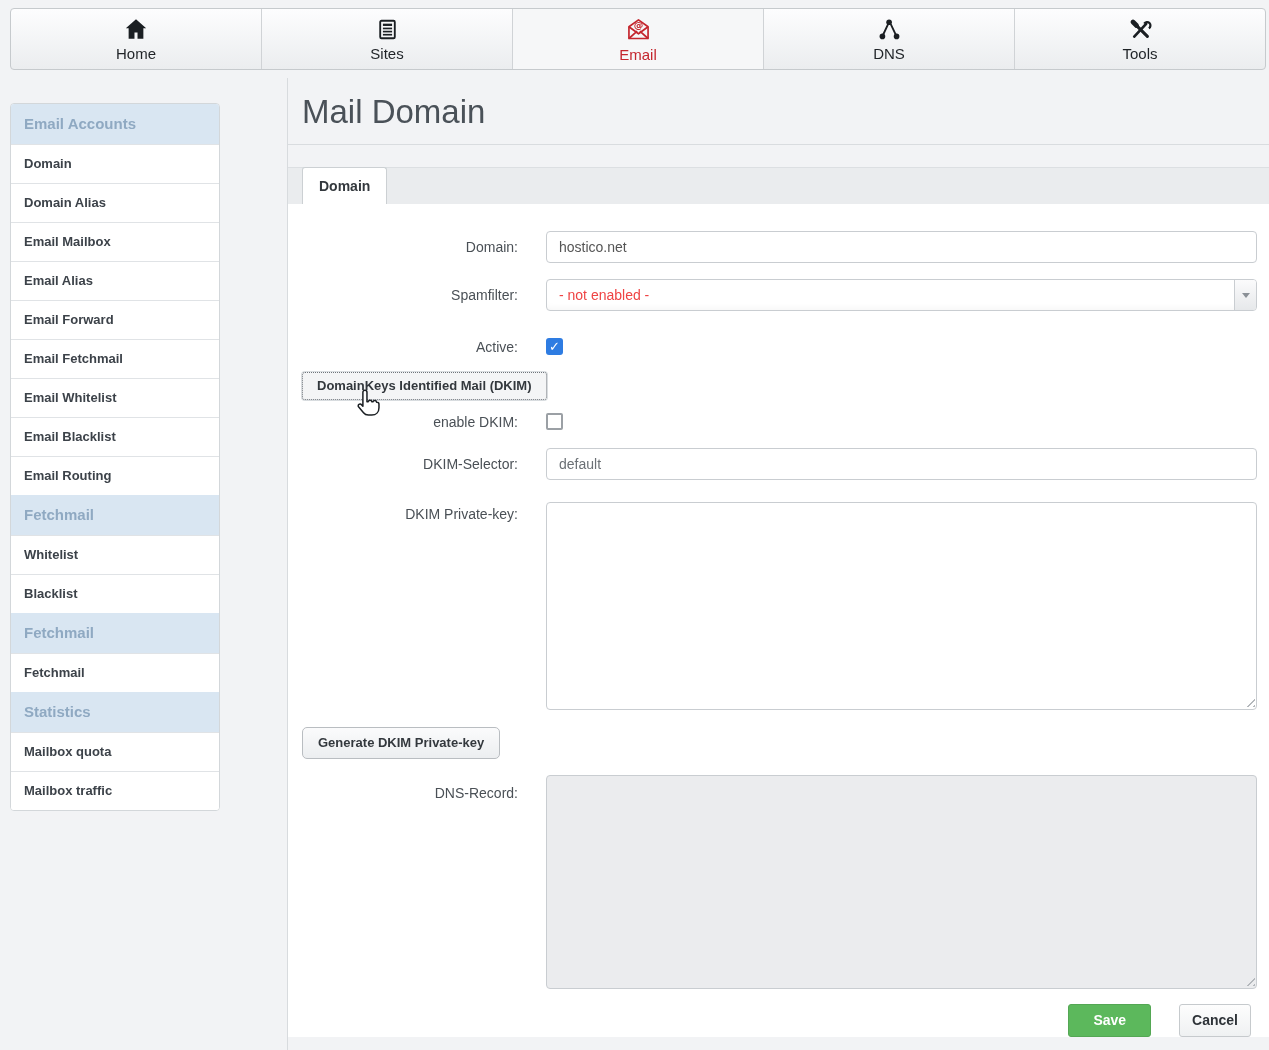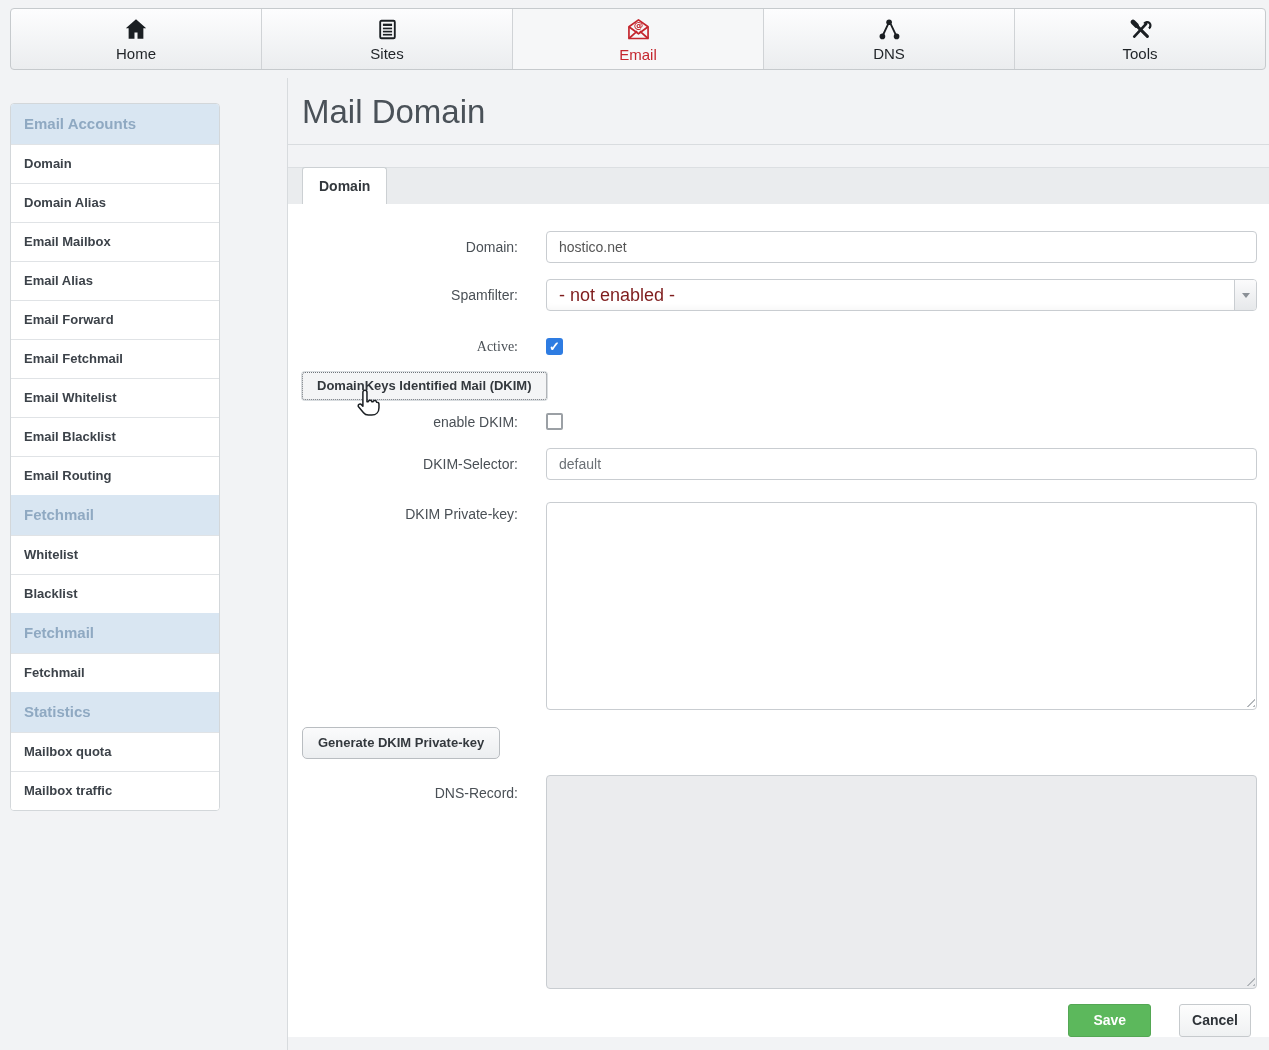--- a/index.html
+++ b/index.html
@@ -76,21 +76,21 @@
     padding:6px 12px; font-size:14px; color:#555;
     font-family:"Liberation Sans","DejaVu Sans",sans-serif; background:#fff; outline:none;
   }
   input.text.dim { color:#6b7075; }
 
   .selectbox {
     height:32px; border:1px solid #c9cdd1; border-radius:4px; background:#fff;
     display:flex; align-items:center; cursor:pointer; overflow:hidden;
     box-shadow:inset 0 -6px 8px -6px rgba(0,0,0,.06);
   }
-  .selectbox .sel-text { flex:1 1 auto; padding:0 12px; font-size:18px; color:#7f1d1d; }
+  .selectbox .sel-text { flex:1 1 auto; padding:0 12px; font-size:14px; color:#ef4444; }
   .sel-arrow-box {
     flex:0 0 22px; align-self:stretch; border-left:1px solid #c9cdd1;
     background:linear-gradient(#fbfbfc,#e6e8ea);
     display:flex; align-items:center; justify-content:center;
   }
   .sel-caret {
     width:0; height:0; border-left:4px solid transparent;
     border-right:4px solid transparent; border-top:5px solid #8a9096;
   }
 
@@ -246,21 +246,21 @@
       <div class="fctrl">
         <div class="selectbox">
           <span class="sel-text">- not enabled -</span>
           <span class="sel-arrow-box">
             <span class="sel-caret"></span>
           </span>
         </div>
       </div>
     </div>
 
-    <div class="frow" style="font-family:Liberation Serif, serif;">
+    <div class="frow" style="">
       <div class="flabel" style="padding-top:1px;">Active:</div>
       <div class="fctrl">
         <div class="checkbox checked">✓</div>
       </div>
     </div>
 
     <button class="btn btn-dkim-toggle">DomainKeys Identified Mail (DKIM)</button>
 
     <div class="frow" style="margin-bottom:17px;">
       <div class="flabel" style="padding-top:1px;">enable DKIM:</div>

